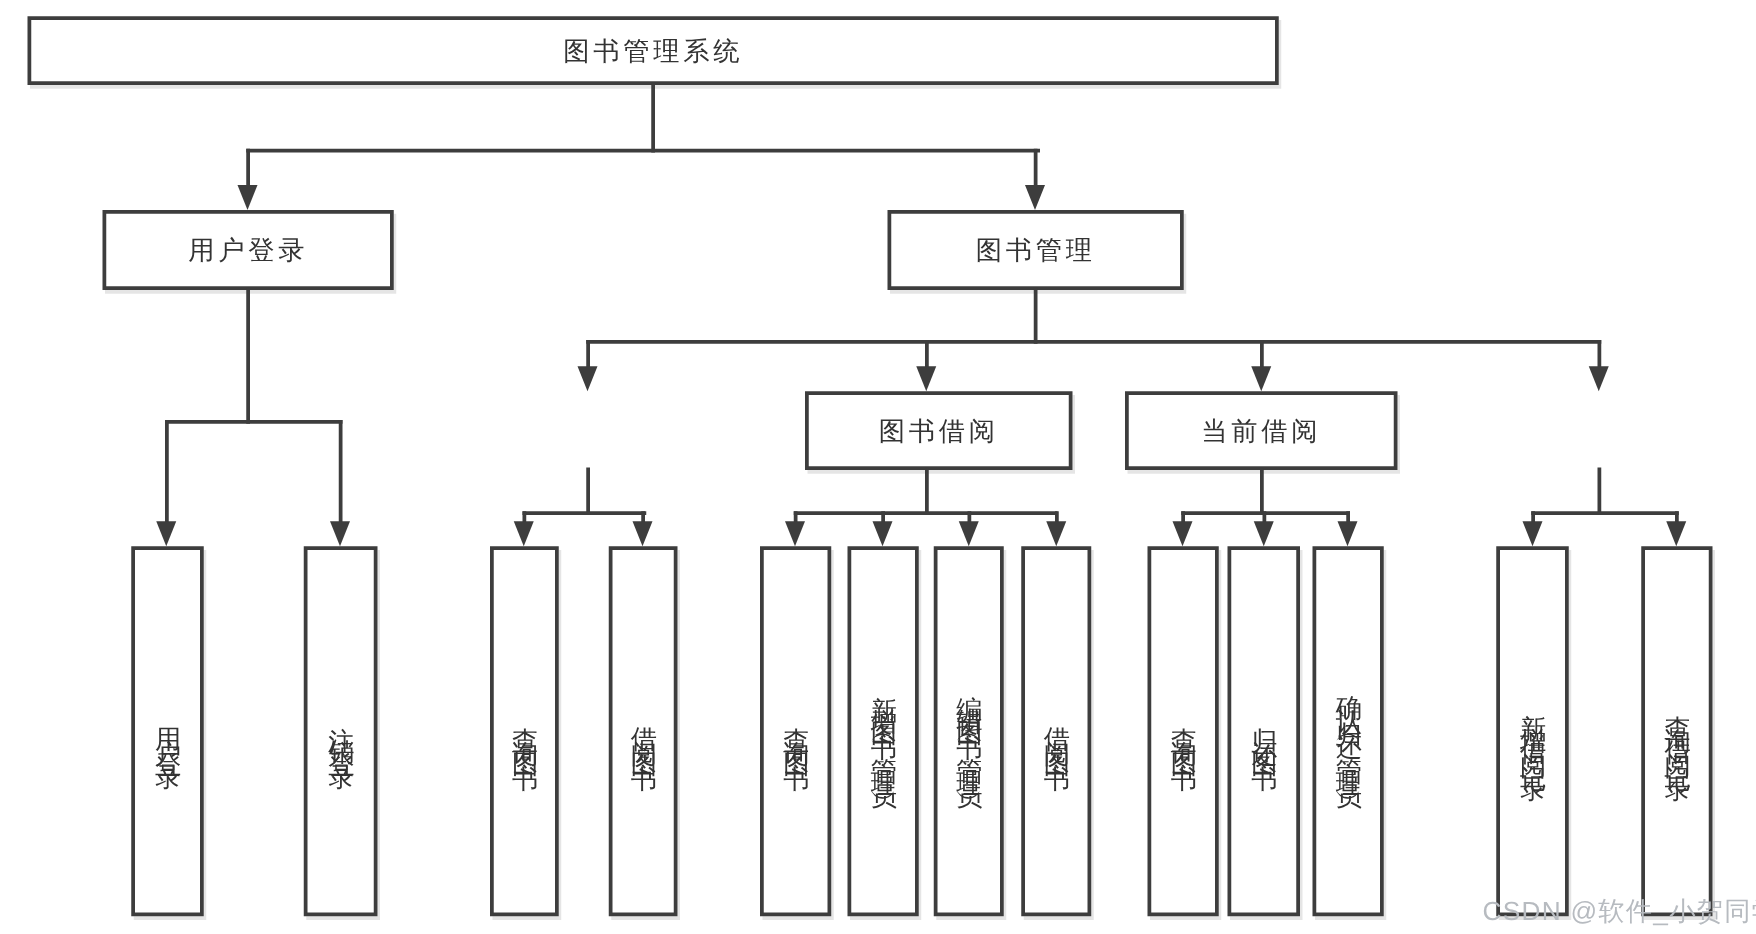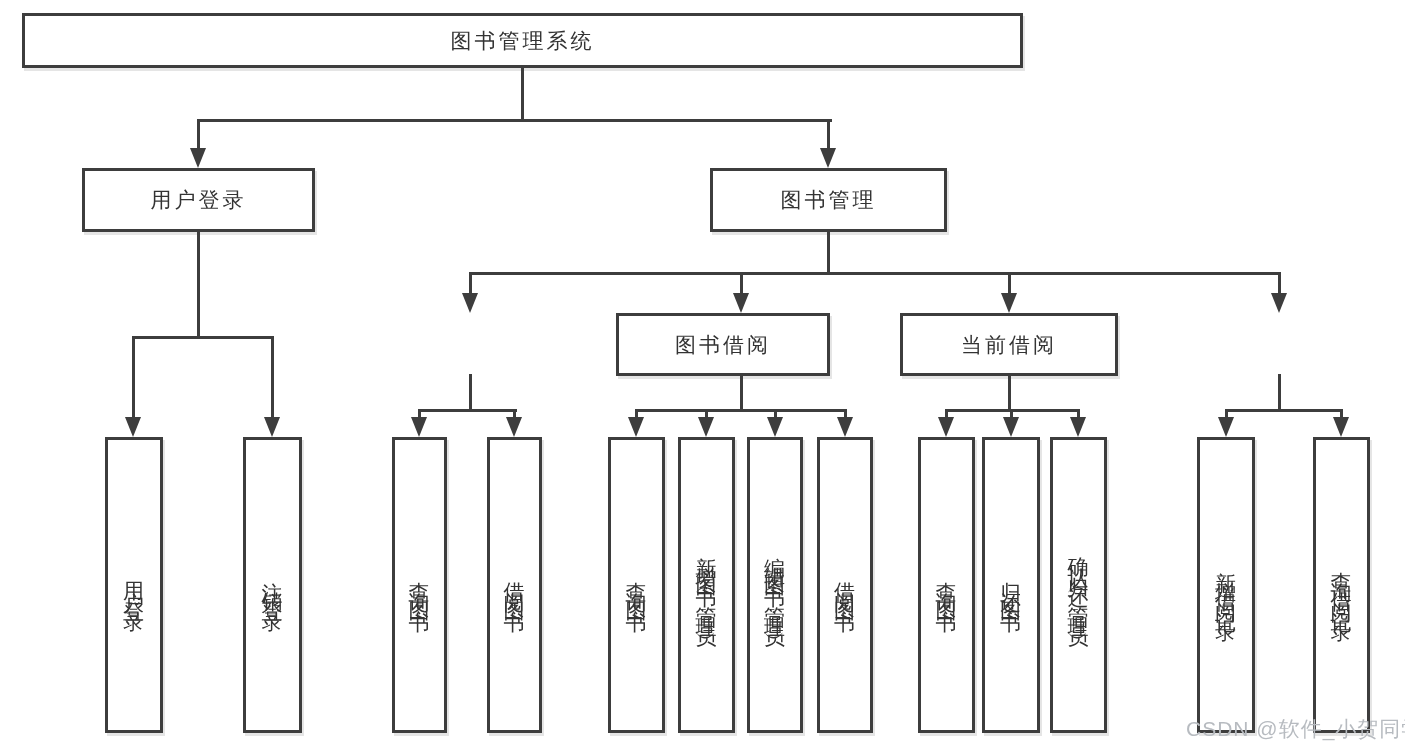--- a/index.html
+++ b/index.html
@@ -60,21 +60,21 @@
     <span>图书管理系统</span>
   </div>
 
   <div class="node" style="left:82px;top:168px;width:233px;height:64px;">
     <span>用户登录</span>
   </div>
   <div class="node" style="left:710px;top:168px;width:237px;height:64px;justify-content:center;">
     <span>图书管理</span>
   </div>
 
-  <div class="node" style="left:616px;top:313px;width:214px;height:63px;">
+  <div class="node" style="left:644px;top:313px;width:214px;height:63px;">
     <span>图书借阅</span>
   </div>
   <div class="node" style="left:900px;top:313px;width:218px;height:63px;">
     <span>当前借阅</span>
   </div>
 
   <div class="node v-node" style="left:105px;top:437px;width:58px;height:296px;">
     <span>用户登录</span>
   </div>
   <div class="node v-node" style="left:243px;top:437px;width:59px;height:296px;">

